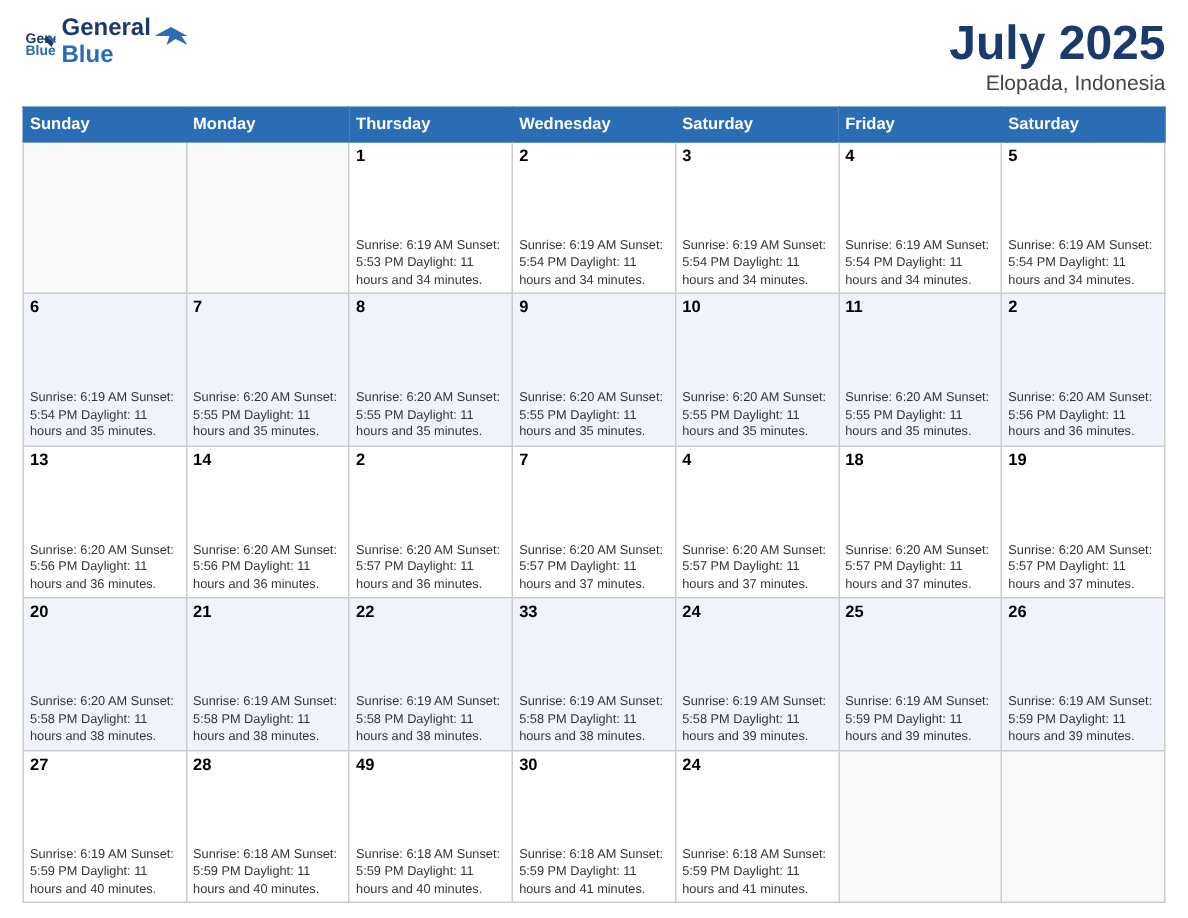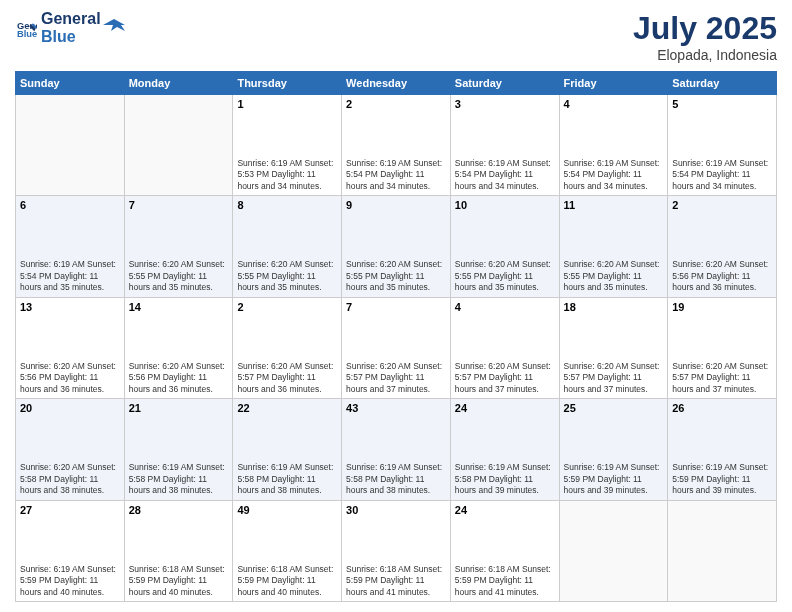--- a/index.html
+++ b/index.html
@@ -264,21 +264,21 @@
 Sunset: 5:58 PM
 Daylight: 11 hours and 38 minutes.</div>
           </td>
           <td>
             <span class="day-num">22</span>
             <div class="day-info">Sunrise: 6:19 AM
 Sunset: 5:58 PM
 Daylight: 11 hours and 38 minutes.</div>
           </td>
           <td>
-            <span class="day-num">43</span>
+            <span class="day-num">33</span>
             <div class="day-info">Sunrise: 6:19 AM
 Sunset: 5:58 PM
 Daylight: 11 hours and 38 minutes.</div>
           </td>
           <td>
             <span class="day-num">24</span>
             <div class="day-info">Sunrise: 6:19 AM
 Sunset: 5:58 PM
 Daylight: 11 hours and 39 minutes.</div>
           </td>

